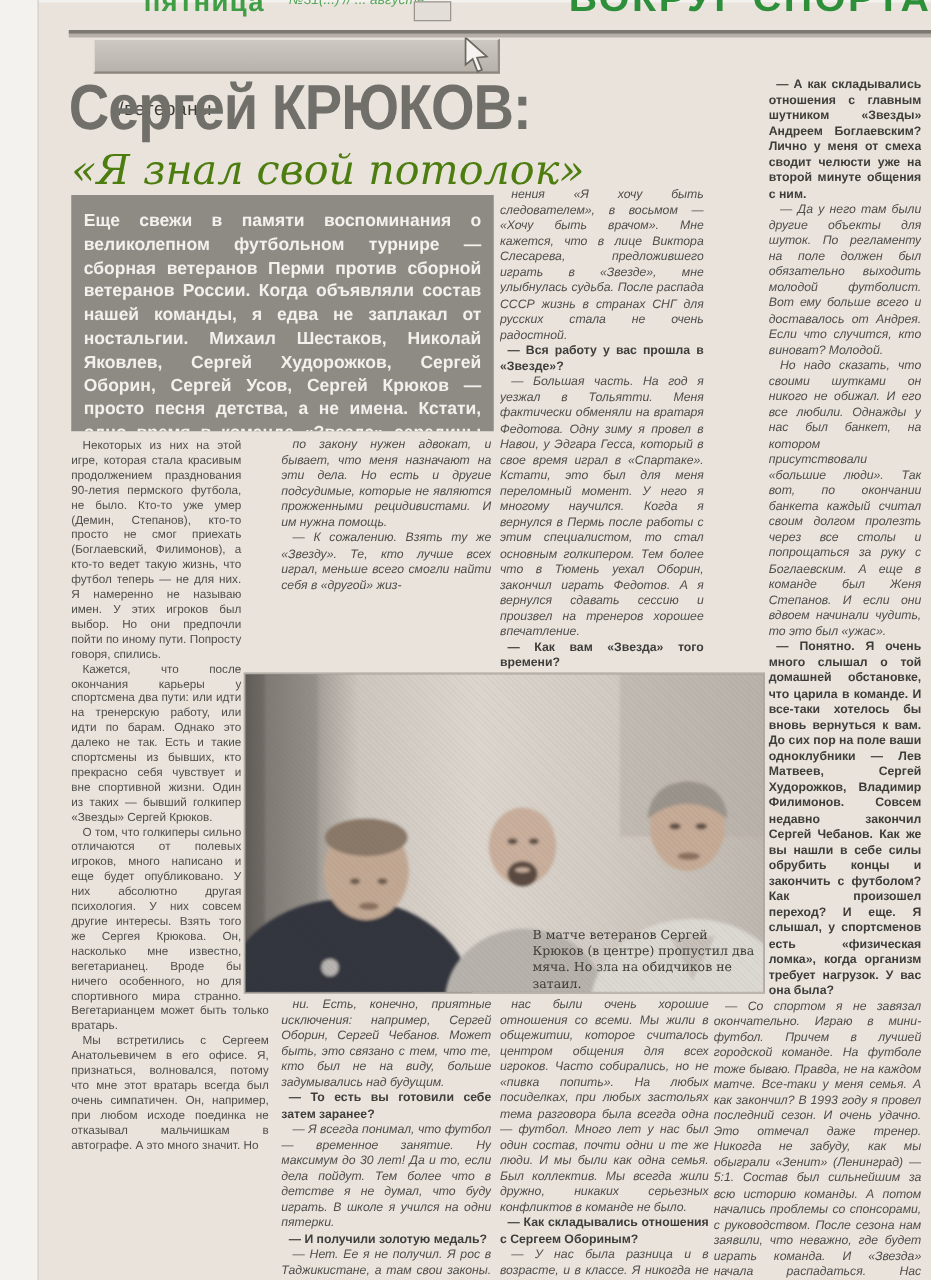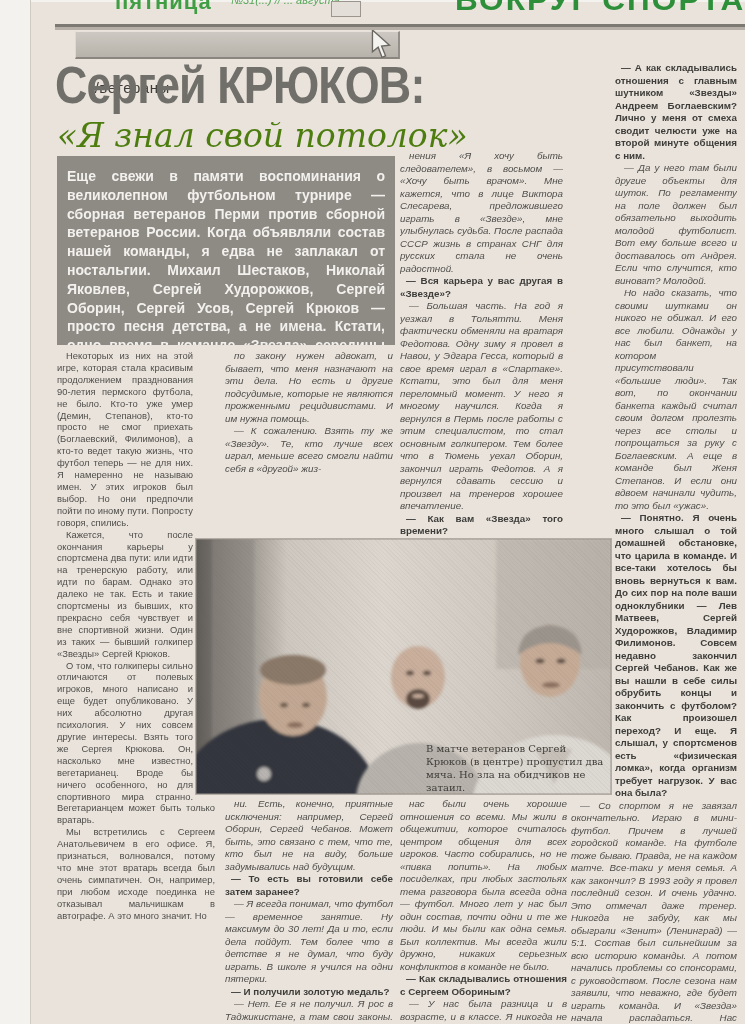--- a/index.html
+++ b/index.html
@@ -101,21 +101,21 @@
     </div>
   <div class="col" id="col2b">
       <p class="a">ни. Есть, конечно, приятные исключения: например, Сергей Оборин, Сергей Чебанов. Может быть, это связано с тем, что те, кто был не на виду, больше задумывались над будущим.</p>
       <p class="q">— То есть вы готовили себе затем заранее?</p>
       <p class="a">— Я всегда понимал, что футбол — временное занятие. Ну максимум до 30 лет! Да и то, если дела пойдут. Тем более что в детстве я не думал, что буду играть. В школе я учился на одни пятерки.</p>
       <p class="q">— И получили золотую медаль?</p>
       <p class="a">— Нет. Ее я не получил. Я рос в Таджикистане, а там свои законы. На 12 претенден-</p>
     </div>
   <div class="col" id="col3t">
       <p class="a">нения «Я хочу быть следователем», в восьмом — «Хочу быть врачом». Мне кажется, что в лице Виктора Слесарева, предложившего играть в «Звезде», мне улыбнулась судьба. После распада СССР жизнь в странах СНГ для русских стала не очень радостной.</p>
-      <p class="q">— Вся карьера у вас другая в «Звезде»?</p>
+      <p class="q">— Вся работу у вас прошла в «Звезде»?</p>
       <p class="a">— Большая часть. На год я уезжал в Тольятти. Меня фактически обменяли на вратаря Федотова. Одну зиму я провел в Навои, у Эдгара Гесса, который в свое время играл в «Спартаке». Кстати, это был для меня переломный момент. У него я многому научился. Когда я вернулся в Пермь после работы с этим специалистом, то стал основным голкипером. Тем более что в Тюмень уехал Оборин, закончил играть Федотов. А я вернулся сдавать сессию и произвел на тренеров хорошее впечатление.</p>
       <p class="q">— Как вам «Звезда» того времени?</p>
     </div>
   <div class="col" id="col3b">
       <p class="a">нас были очень хорошие отношения со всеми. Мы жили в общежитии, которое считалось центром общения для всех игроков. Часто собирались, но не «пивка попить». На любых посиделках, при любых застольях тема разговора была всегда одна — футбол. Много лет у нас был один состав, почти одни и те же люди. И мы были как одна семья. Был коллектив. Мы всегда жили дружно, никаких серьезных конфликтов в команде не было.</p>
       <p class="q">— Как складывались отношения с Сергеем Обориным?</p>
       <p class="a">— У нас была разница и в возрасте, и в классе. Я никогда не сомневался, что он лучше.</p>
     </div>
   <div class="col" id="col4">
     <div class="spacer-l"></div>

